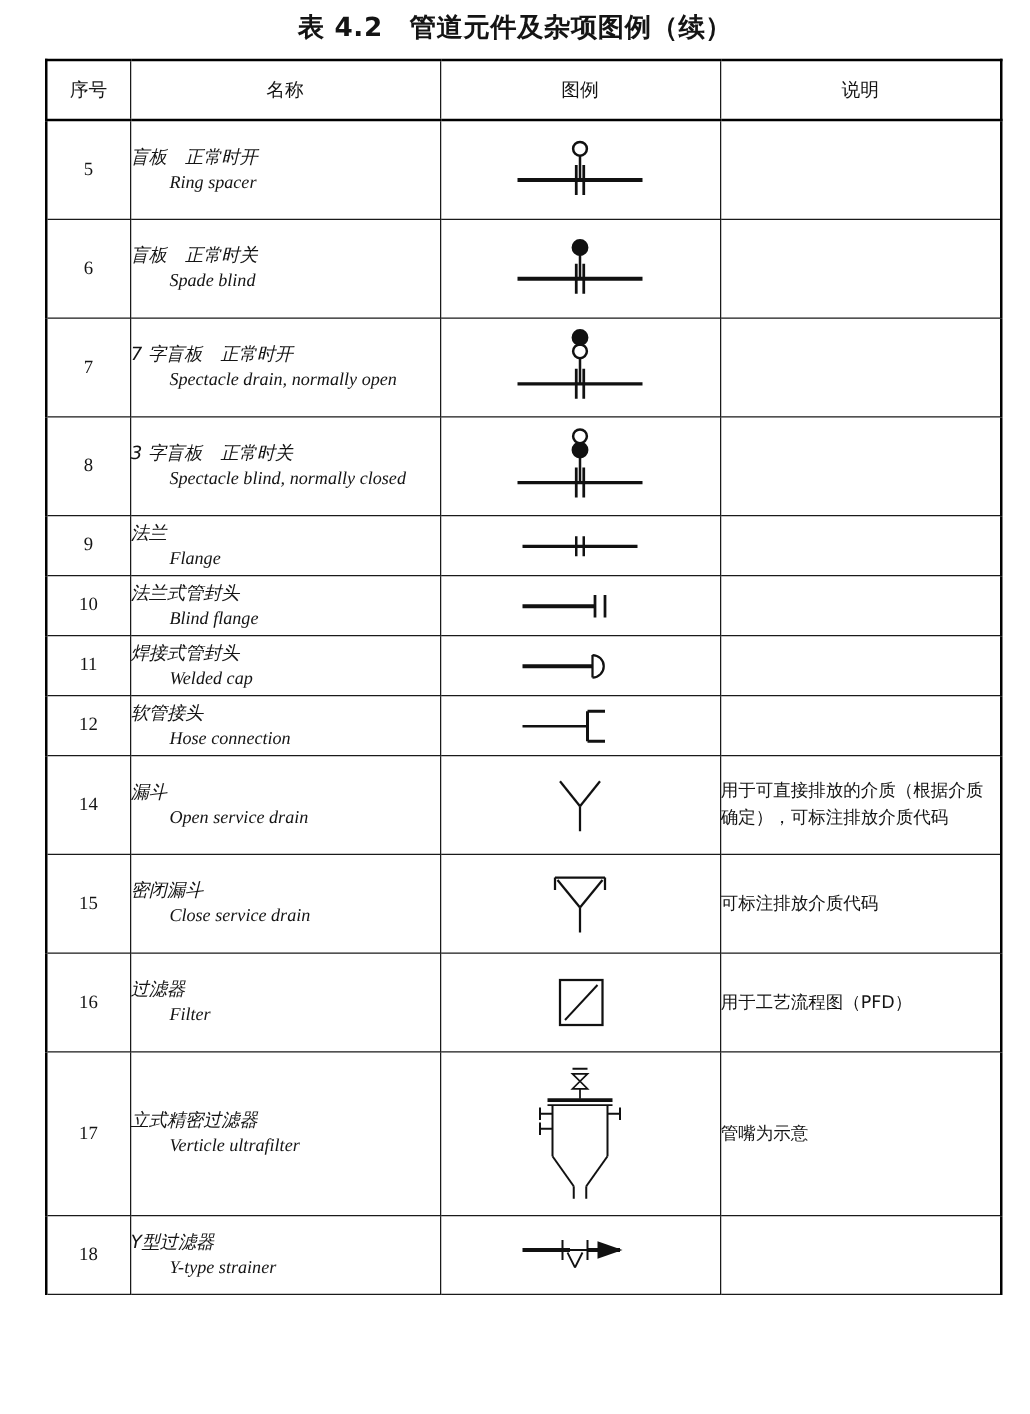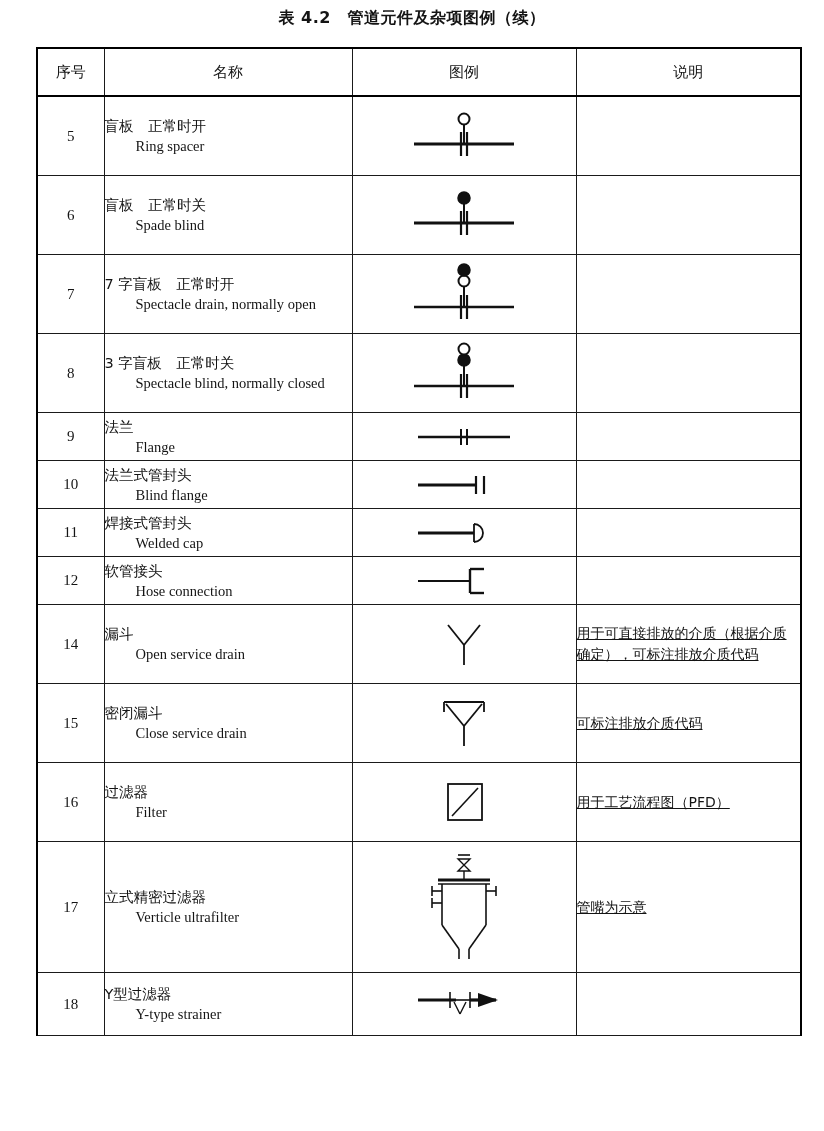--- a/index.html
+++ b/index.html
@@ -16,21 +16,21 @@
     position: relative;
   }
 
   
   .page-title {
     position: absolute;
     top: 8px;
     left: 0;
     width: 824px;
     text-align: center;
-    font-size: 16px;
+    font-size: 21px;
     font-weight: bold;
     letter-spacing: 0.5px;
     font-family: "DejaVu Sans", "Liberation Sans", sans-serif;
   }
 
   
   .legend-table {
     position: absolute;
     left: 36px;
     top: 47px;
@@ -63,20 +63,21 @@
   col.c-desc { width: 225px; }
 
   .cell-no {
     text-align: center;
     font-size: 15px;
     font-family: "Liberation Serif", serif;
   }
   .cell-name {
     padding: 4px 0 4px 12px;
     line-height: 1.38;
+    font-style: italic;
   }
   .name-cn {
     font-size: 14.5px;
     font-family: "DejaVu Sans", "Liberation Sans", sans-serif;
     display: block;
     white-space: pre;
   }
   .name-en {
     font-size: 14.5px;
     font-family: "Liberation Serif", "DejaVu Serif", serif;
@@ -87,21 +88,20 @@
   .cell-sym {
     text-align: center;
   }
   .cell-sym svg { display: block; margin: 0 auto; }
   .cell-desc {
     padding: 3px 6px 3px 8px;
     font-size: 14px;
     line-height: 1.5;
     font-family: "DejaVu Sans", "Liberation Sans", sans-serif;
     text-align: left;
-    text-decoration: underline;
   }
 
   
   tr.r-tall   td { height: 78px; }
   tr.r-short  td { height: 47px; }
   tr.r-xtall  td { height: 130px; }
   tr.r-last   td { height: 62px; }
 </style>
 </head>
 <body>

